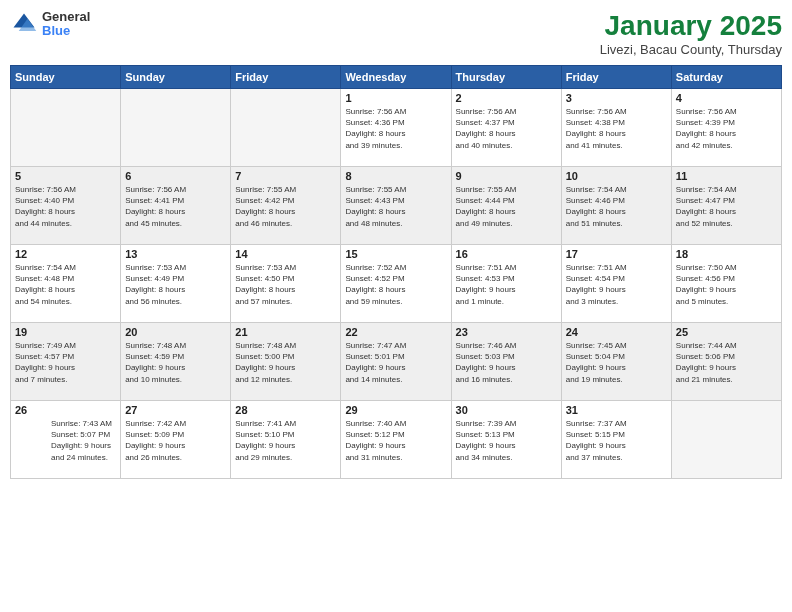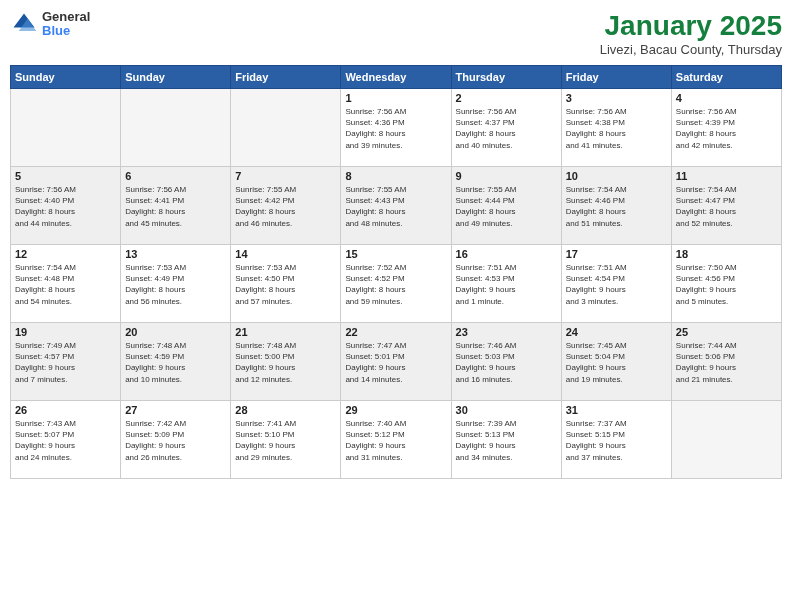--- a/index.html
+++ b/index.html
@@ -309,21 +309,21 @@
             <div class="day-number">25</div>
             <div class="day-info" style="white-space: pre-line;">Sunrise: 7:44 AM
 Sunset: 5:06 PM
 Daylight: 9 hours
 and 21 minutes.</div>
           </td>
         </tr>
         <tr>
           <td>
             <div class="day-number">26</div>
-            <div class="day-info" style="white-space: pre-line;">Sunrise: 7:43 AM
+            <div class="day-info" style="white-space: pre-line; margin-left: 36px;">Sunrise: 7:43 AM
 Sunset: 5:07 PM
 Daylight: 9 hours
 and 24 minutes.</div>
           </td>
           <td>
             <div class="day-number">27</div>
             <div class="day-info" style="white-space: pre-line;">Sunrise: 7:42 AM
 Sunset: 5:09 PM
 Daylight: 9 hours
 and 26 minutes.</div>

